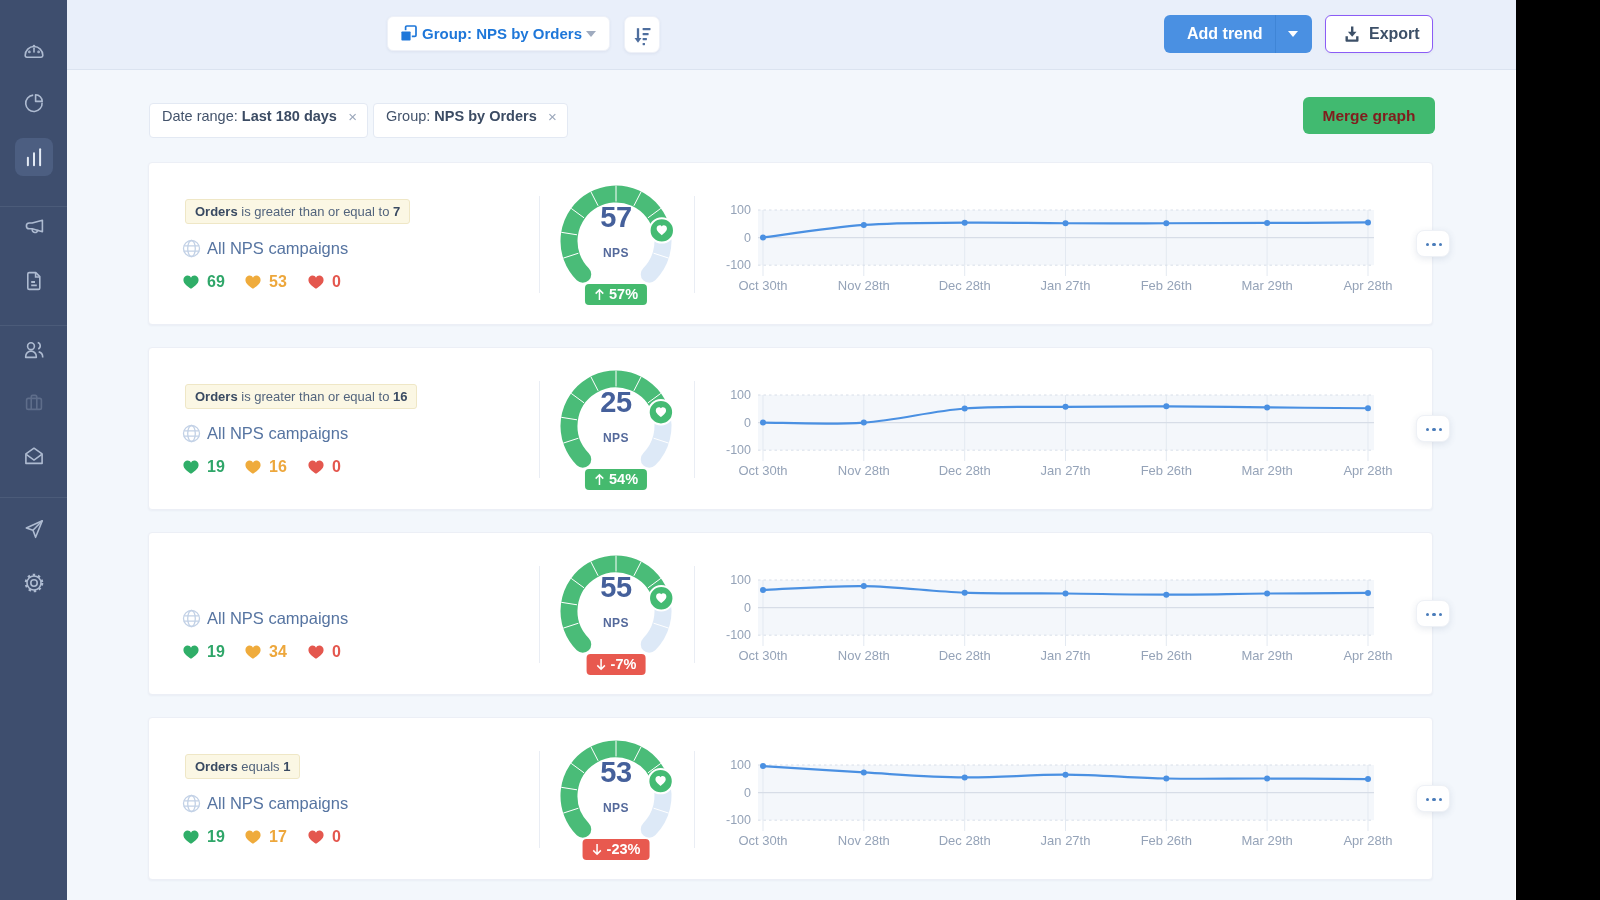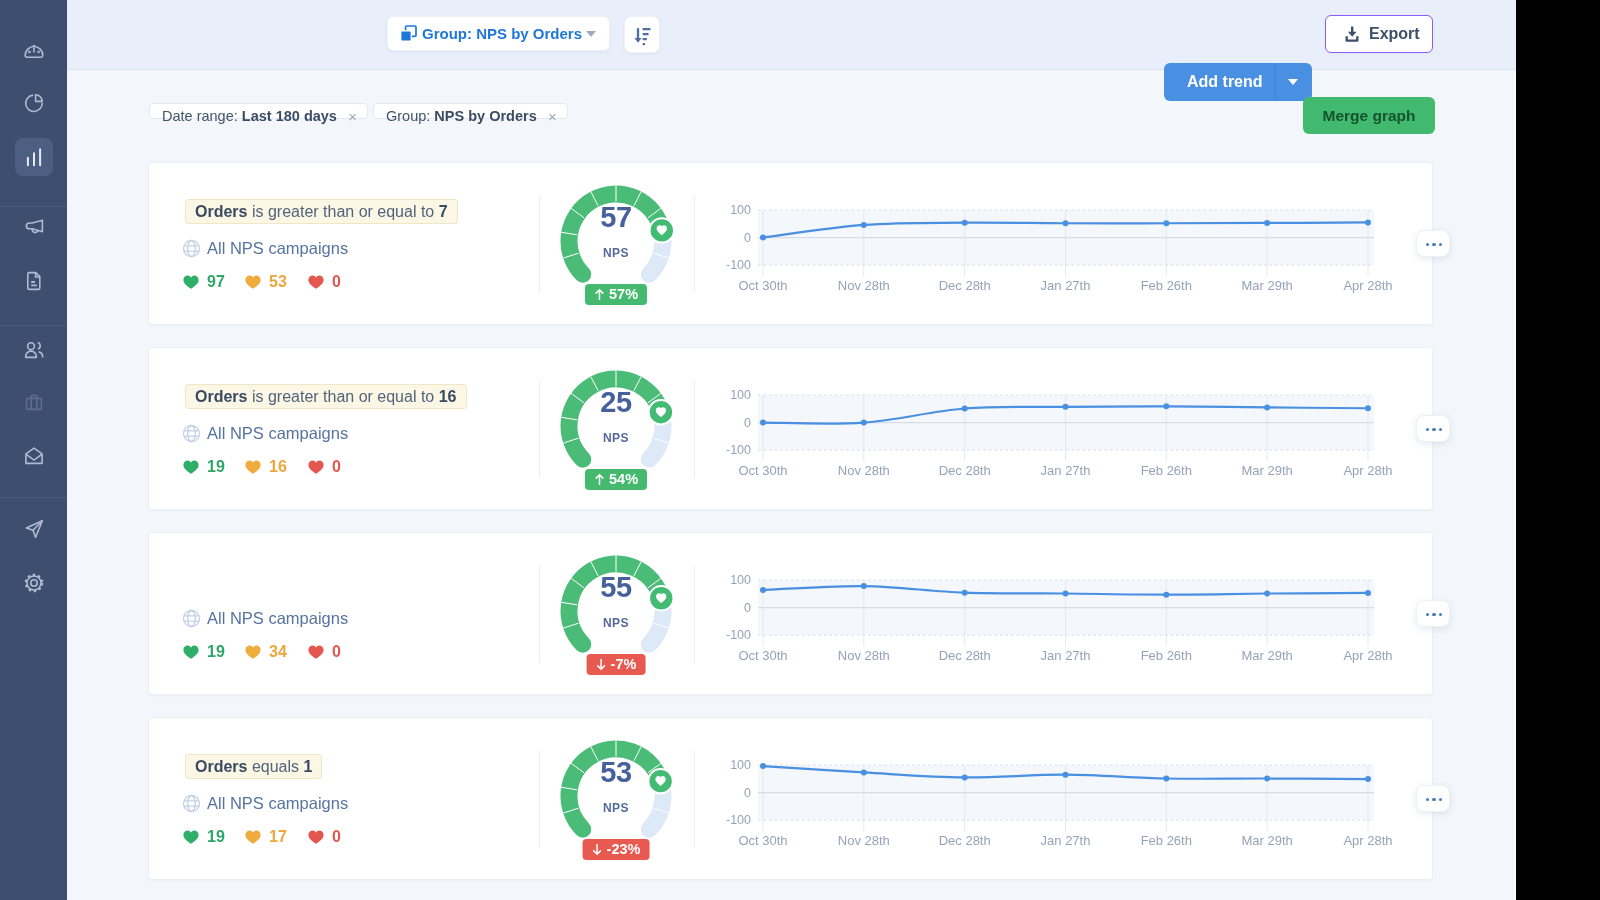--- a/index.html
+++ b/index.html
@@ -21,41 +21,41 @@
   color:#1e77d9; font-size:15px; font-weight:700; line-height:33px; }
 .fbtn svg { position:absolute; left:11px; top:7px; }
 .fbtn .txt { position:absolute; left:34px; top:0; white-space:nowrap; }
 .caret { position:absolute; right:13px; top:14px; width:0; height:0;
   border-left:5.5px solid transparent; border-right:5.5px solid transparent;
   border-top:6px solid #9fabbf; }
 .sortbtn { position:absolute; left:557px; top:16px; width:36px; height:37px; background:#fff;
   border-radius:7px; border:1px solid #eef1f8; box-shadow:0 1px 3px rgba(60,80,120,0.08); }
 .sortbtn svg { position:absolute; left:7px; top:8px; }
 .addtrend { position:absolute; left:1097px; top:15px; width:148px; height:38px; background:#4a90e2;
-  border-radius:6px; color:#fff; font-size:16px; font-weight:700; line-height:38px;margin-top:48px; }
+  border-radius:6px; color:#fff; font-size:16px; font-weight:700; line-height:38px; }
 .addtrend .t { position:absolute; left:23px; }
 .addtrend .sep { position:absolute; left:111px; top:0; width:1px; height:38px; background:#3f85d6; }
 .addtrend .c { position:absolute; left:124px; top:16px; width:0; height:0;
   border-left:5.5px solid transparent; border-right:5.5px solid transparent; border-top:6px solid #fff; }
 .export { position:absolute; left:1258px; top:15px; width:108px; height:38px; background:#fff;
   border-radius:6px; border:1px solid #8b5cf6; box-shadow:0 1px 3px rgba(60,80,120,0.06);
   color:#3d5068; font-size:16px; font-weight:700; line-height:36px; }
 .export svg { position:absolute; left:17px; top:9px; }
 .export .t { position:absolute; left:43px; }
-.chip { position:absolute; top:103px; height:16px; background:#fff; border:1px solid #e3e9f3;
+.chip { position:absolute; top:103px; height:35px; background:#fff; border:1px solid #e3e9f3;
   border-radius:4px; font-size:14.5px; color:#43536b; line-height:25px; padding:0 30px 0 12px;
   white-space:nowrap; }
 .chip b { font-weight:700; color:#3b4b63; }
 .chip .x { position:absolute; right:10px; top:0; color:#9aa6ba; font-size:15px; font-weight:400; }
 .merge { position:absolute; left:1303px; top:97px; width:132px; height:37px; background:#41ba70;
-  border-radius:6px; color:#14532d; font-size:15.5px; font-weight:700; text-align:center; line-height:37px; }
+  border-radius:6px; color:#7f1d1d; font-size:15.5px; font-weight:700; text-align:center; line-height:37px; }
 .card { position:absolute; left:148px; width:1285px; height:163px; background:#fff;
   border-radius:4px; border:1px solid #eceff6; box-shadow:0 1px 2px rgba(50,70,110,0.05); }
 .cond { position:absolute; left:36px; top:36px; height:25px; background:#fbf7e4;
-  border:1px solid #efe7c6; border-radius:3px; padding:0 9px; font-size:16px; color:#52647d;
+  border:1px solid #efe7c6; border-radius:3px; padding:0 9px; font-size:13px; color:#52647d;
   line-height:23px; white-space:nowrap; }
 .cond b { color:#394a62; font-weight:700; }
 .camp { position:absolute; left:33px; top:76px; height:19px; font-size:16.5px; color:#5674a1; }
 .camp span { position:absolute; left:25px; top:0px; white-space:nowrap; }
 .hearts { position:absolute; left:0; top:110px; width:400px; height:18px; }
 .h { position:absolute; left:33px; top:0; }
 .n { position:absolute; top:0px; font-size:16px; font-weight:700; }
 .ng { left:58px; color:#2fa669; }
 .ny { left:120px; color:#eda73c; }
 .nr { left:183px; color:#e4574e; }
@@ -130,21 +130,21 @@
             <ellipse cx="9.5" cy="9.5" rx="3.8" ry="8"></ellipse>
             <path d="M1.8 6.8 h15.4 M1.8 12.2 h15.4"></path>
           </g>
         </svg>
         <span>All NPS campaigns</span>
       </div>
   <div class="hearts">
     <span class="h"><svg width="18" height="17" viewBox="0 0 18 17">
             <path d="M9 15.8 C5.8 13.5 1.4 10.6 1.4 6.9 C1.4 4.3 3.5 2.6 5.6 2.6 c1.5 0 2.8 0.9 3.4 2.2 c0.6 -1.3 1.9 -2.2 3.4 -2.2 c2.1 0 4.2 1.7 4.2 4.3 c0 3.7 -4.4 6.6 -7.6 8.9 z" fill="#2fae68"></path>
           </svg></span>
-        <span class="n ng">97</span>
+        <span class="n ng">69</span>
     <span class="h" style="left:95px"><svg width="18" height="17" viewBox="0 0 18 17">
             <path d="M9 15.8 C5.8 13.5 1.4 10.6 1.4 6.9 C1.4 4.3 3.5 2.6 5.6 2.6 c1.5 0 2.8 0.9 3.4 2.2 c0.6 -1.3 1.9 -2.2 3.4 -2.2 c2.1 0 4.2 1.7 4.2 4.3 c0 3.7 -4.4 6.6 -7.6 8.9 z" fill="#efab3c"></path>
           </svg></span>
         <span class="n ny">53</span>
     <span class="h" style="left:158px"><svg width="18" height="17" viewBox="0 0 18 17">
             <path d="M9 15.8 C5.8 13.5 1.4 10.6 1.4 6.9 C1.4 4.3 3.5 2.6 5.6 2.6 c1.5 0 2.8 0.9 3.4 2.2 c0.6 -1.3 1.9 -2.2 3.4 -2.2 c2.1 0 4.2 1.7 4.2 4.3 c0 3.7 -4.4 6.6 -7.6 8.9 z" fill="#e4574e"></path>
           </svg></span>
         <span class="n nr">0</span>
   </div>
   <div class="vdiv" style="left:390px"></div>

